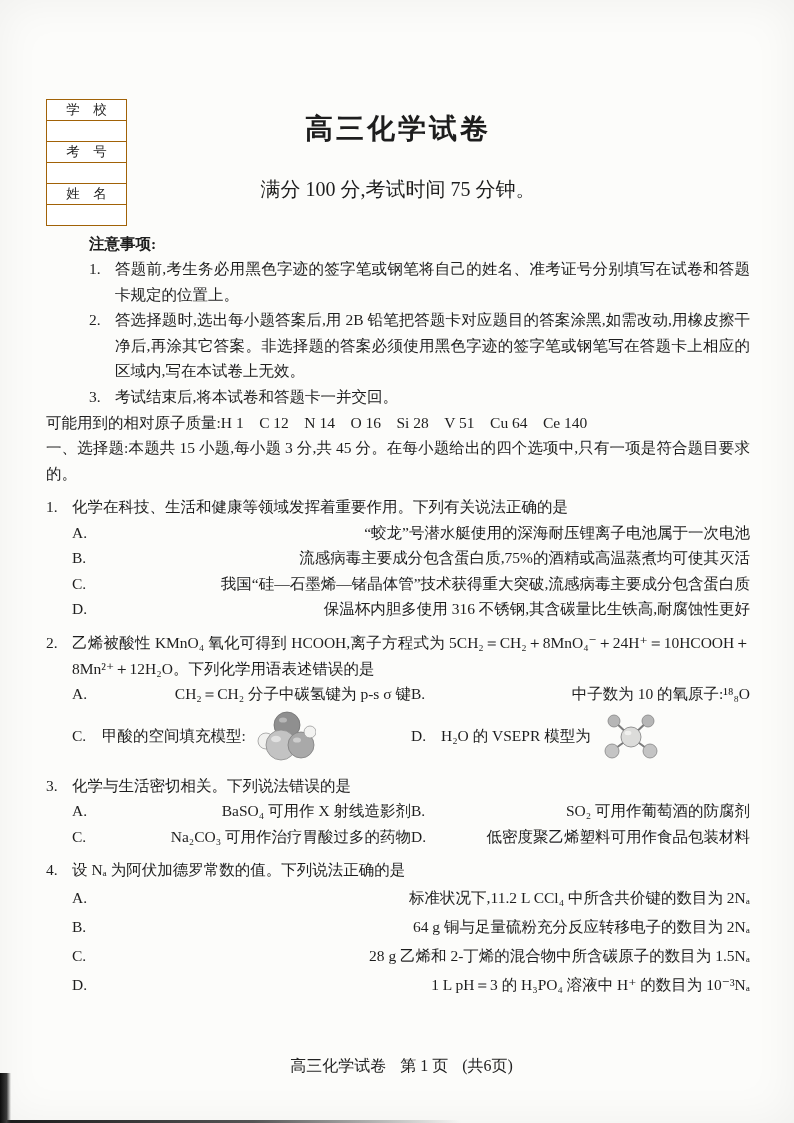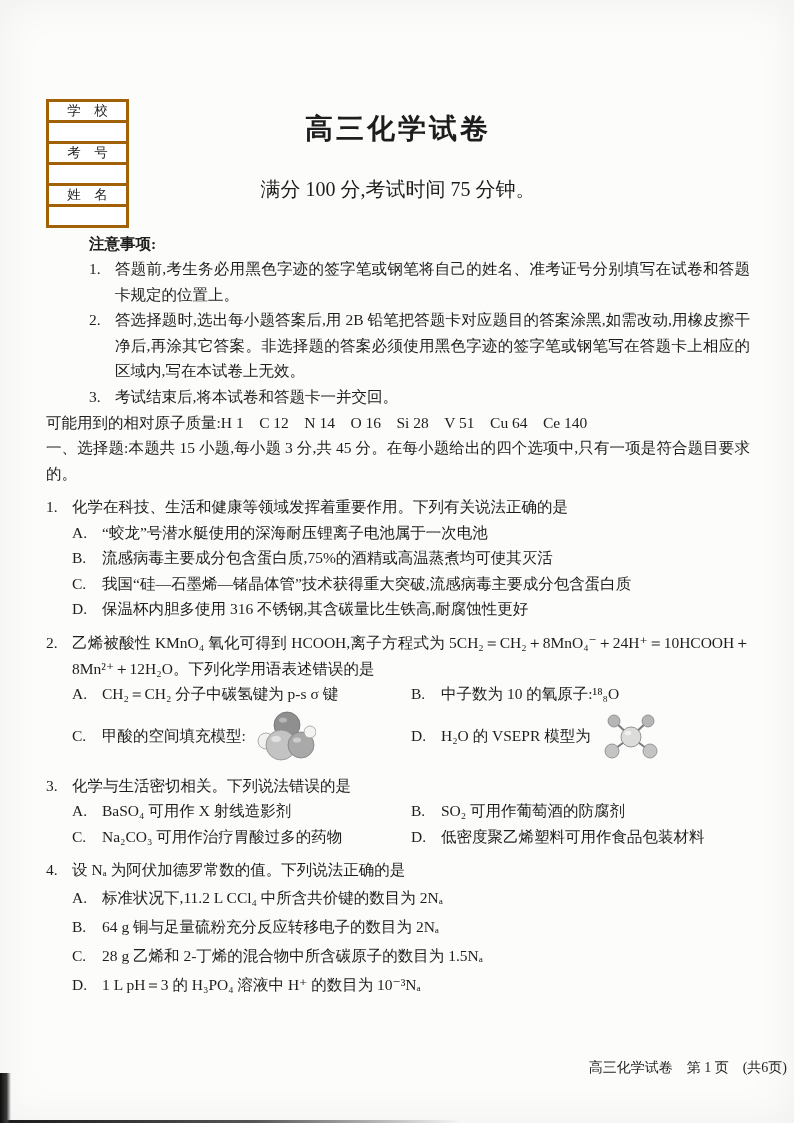--- a/index.html
+++ b/index.html
@@ -19,21 +19,21 @@
     font-size:15.5px;
   }
 
   
   .info-table {
     position:absolute; left:0px; top:99px;
     border-collapse:collapse;
     background:#fff;
   }
   .info-table td {
-    border:3px solid #a16207;
+    border:1px solid #a16207;
     width:80px; height:21px;
     font-size:13.5px;
     text-align:center;
     padding:0 8px;
   }
 
   .title {
     text-align:center;
     padding-top:112px;
     font-size:28px;
@@ -62,33 +62,33 @@
     text-align:justify;
   }
 
   .question { margin-top:8px; }
   .stem-row { display:flex; line-height:1.65; }
   .stem-row .qnum { flex:0 0 26px; }
   .stem-row .stem { flex:1; text-align:justify; }
   .options { margin-left:26px; line-height:1.65; }
   .opt { display:flex; }
   .opt .olabel { flex:0 0 30px; }
-  .opt .otext { flex:1; }
+  .opt .otext { flex:1;text-align:right; }
   .opt-row { display:flex; }
   .opt-row .opt { flex:0 0 50%; }
   .opt-row.with-models { align-items:center; min-height:58px; }
   .opt-row.with-models .opt { align-items:center; }
   .opt-row.with-models .otext { flex:0 0 auto; }
   .model-svg { margin-left:8px; vertical-align:middle; }
   .options.spread { line-height:1.88; }
 
   .footer {
     position:absolute; left:9px; right:0; bottom:46px;
-    text-align:right;
-    font-size:14px;
+    text-align:center;
+    font-size:16px;
     color:#222;
   }
   .footer span { margin:0 7px; }
 
   
   .scan-corner-bl {
     position:absolute; left:0; bottom:0;
     width:11px; height:50px;
     background:linear-gradient(to right,#0c0c0c 0%,#3a3a3a 60%,rgba(60,60,60,0) 100%);
   }

